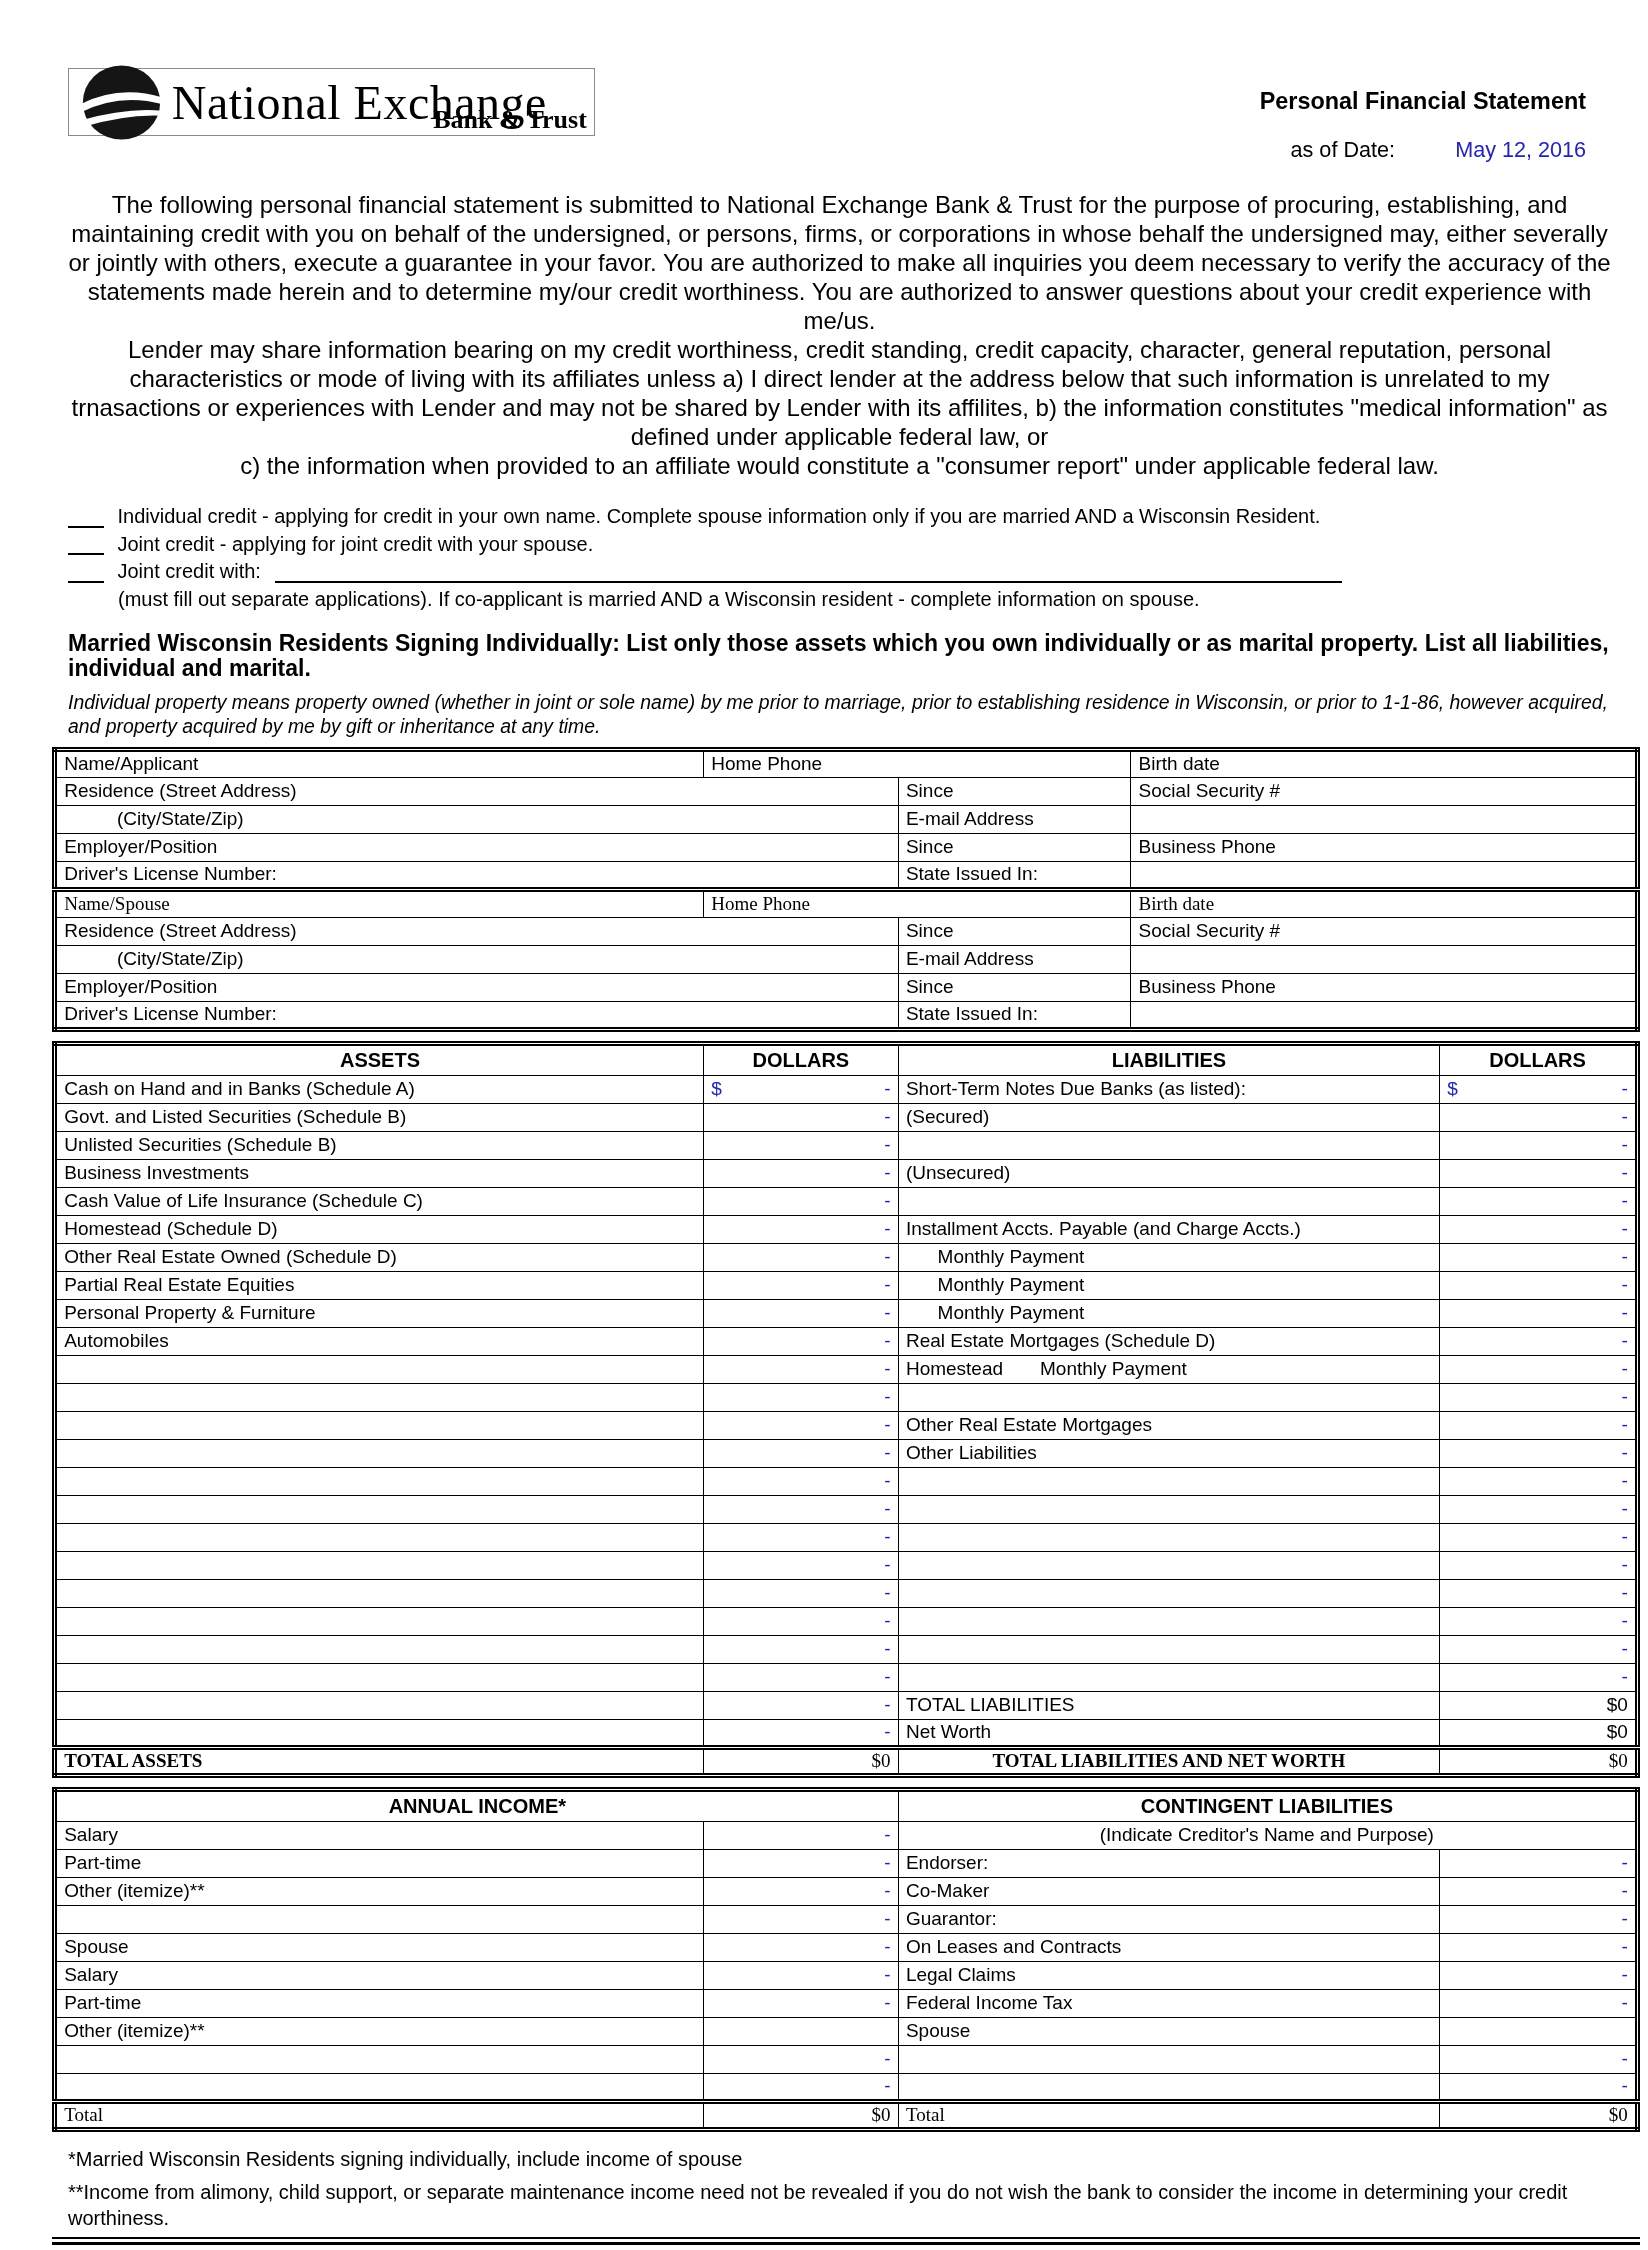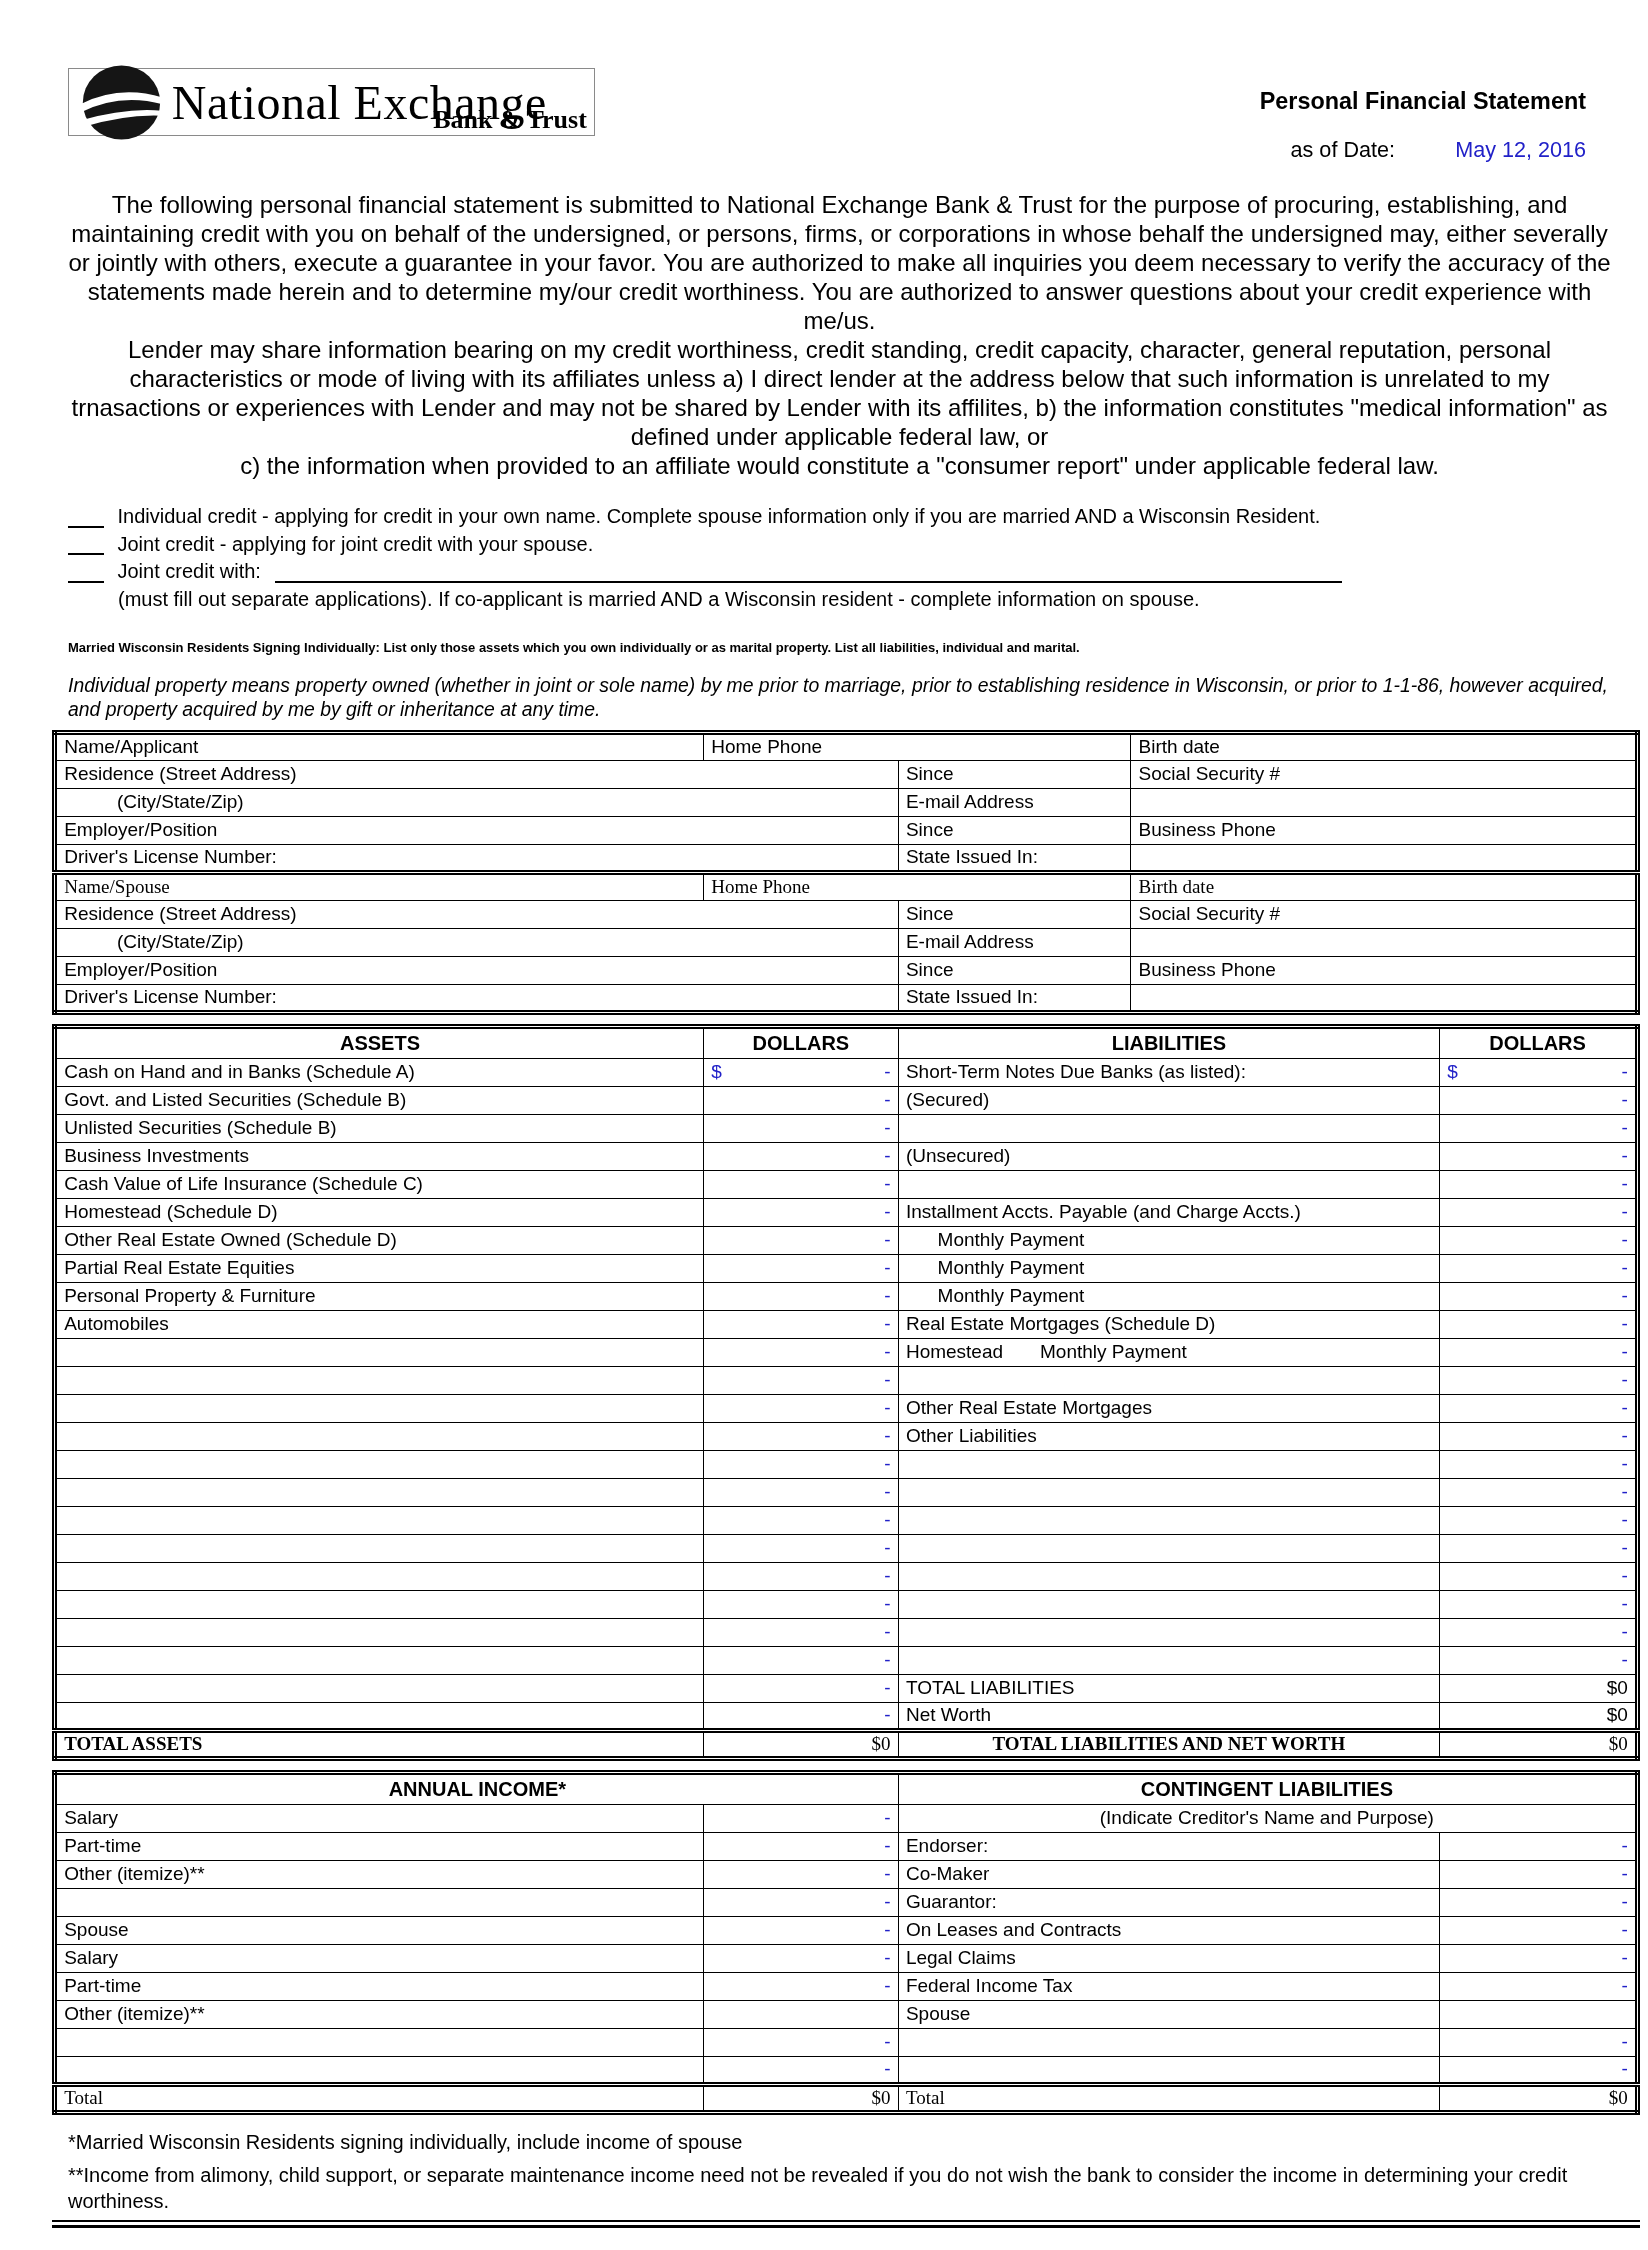--- a/index.html
+++ b/index.html
@@ -24,21 +24,21 @@
   
   .intro { margin:27px 38px 0 68px; font-size:24px; line-height:29px;text-align:center; }
   .intro p { margin:0; }
   
   .credit { margin:23.4px 38px 0 68px; font-size:20px; }
   .credit-row { display:flex; align-items:center; min-height:27.5px; }
   .blank { flex:0 0 36px; border-bottom:2.7px solid #000; height:21.6px; margin-right:13.5px; }
   .indent-spacer { flex:0 0 50px; }
   .fill-line { flex:0 0 1067px; border-bottom:2.7px solid #000; height:21.6px; margin-left:14.4px; }
   
-  .married { margin:18px 38px 0 68px; font-size:13px; font-weight:bold; line-height:33px; }
+  .married { margin:18px 38px 0 68px; font-size:23px; font-weight:bold; line-height:25px; }
   .marital-note { margin:9px 38px 0 68px; font-size:19.4px; font-style:italic; line-height:24px; }
   .marital-note p { margin:0; }
   
   table.form {
     border-collapse:collapse; table-layout:fixed;
     width:1588px; margin:9px 0 0 52px;
     border:5.4px double #000;
   }
   table.form td, table.form th {
     border:1.8px solid #000; font-size:19px; padding:0 7.2px;

